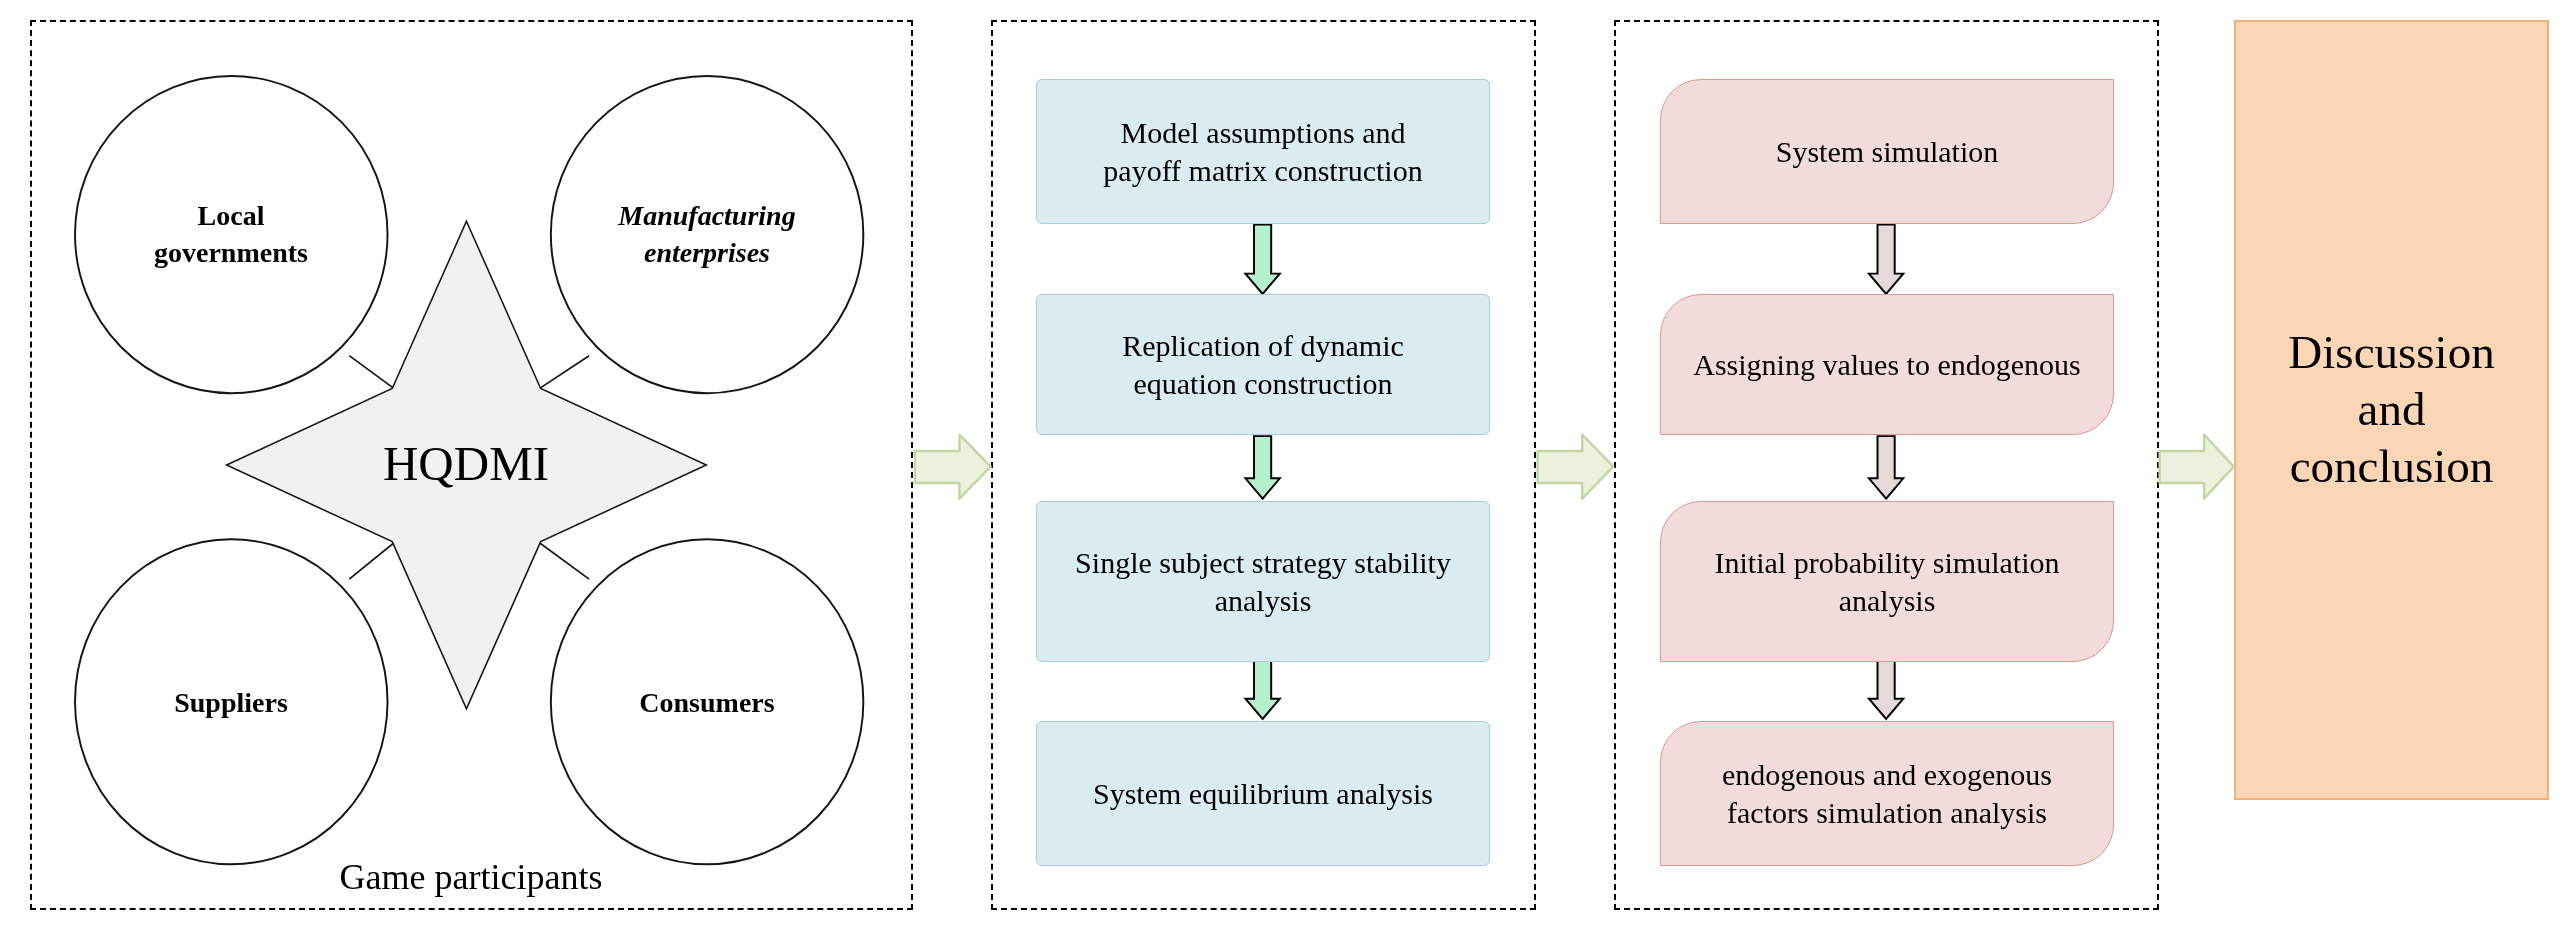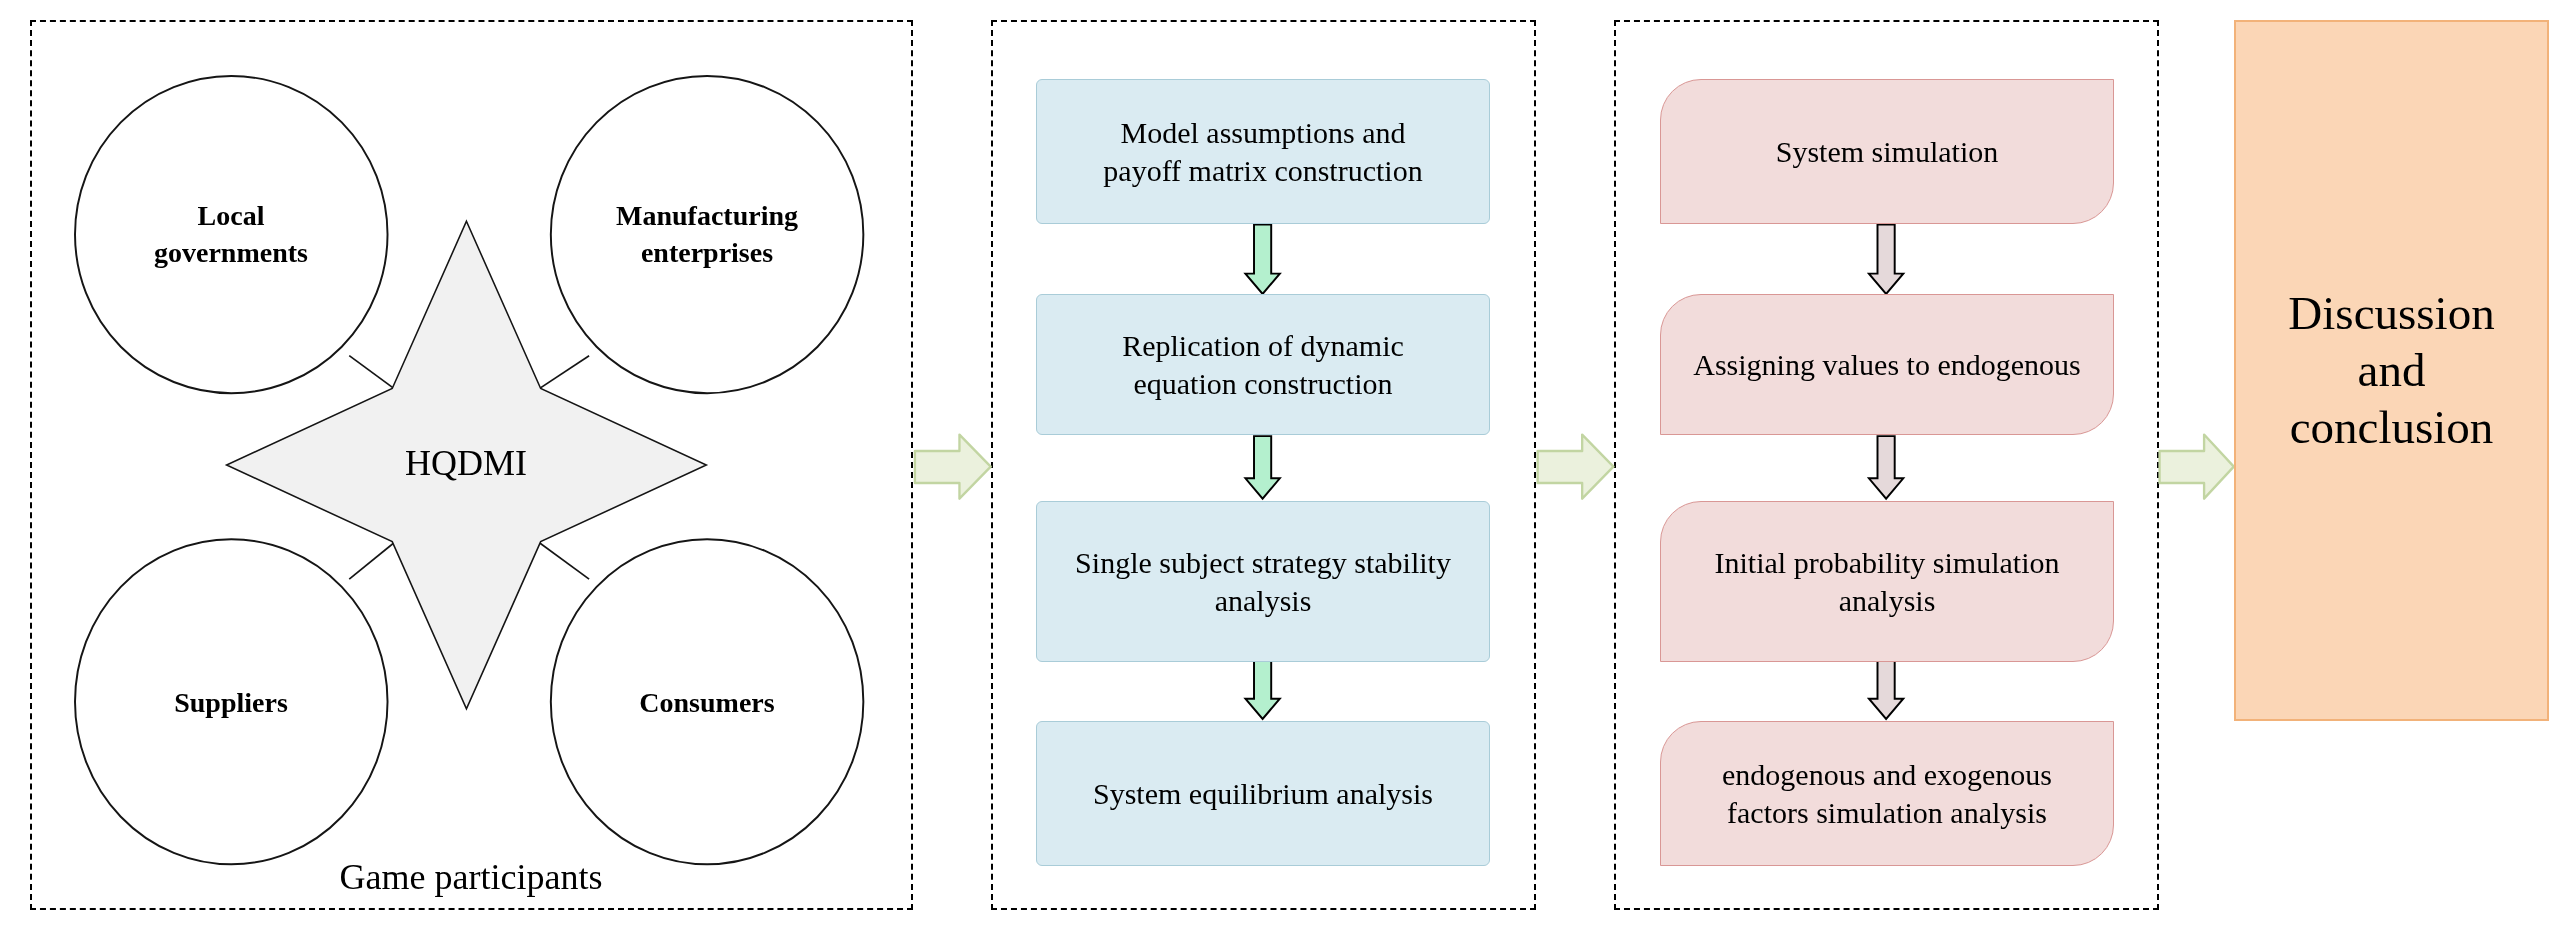--- a/index.html
+++ b/index.html
@@ -12,21 +12,21 @@
   .dashed-panel{
     position:absolute;
     border:2.3px dashed #000;
     background:transparent;
   }
   #panel1{left:30px;top:20.3px;width:883px;height:890px;}
   #panel2{left:991px;top:20.3px;width:545px;height:890px;}
   #panel3{left:1614px;top:20.3px;width:545px;height:890px;}
 
   #panel4{
-    position:absolute;left:2234px;top:19.5px;width:315px;height:701px;
+    position:absolute;left:2234px;top:19.5px;width:315px;height:780px;
     background:var(--orange_panel_fill);
     border:2.3px solid var(--orange_panel_border);
     display:flex;align-items:center;justify-content:center;
   }
   #panel4 .big-label{
     font-size:47px;line-height:57px;text-align:center;white-space:pre-line;
   }
 
   #shape-layer{position:absolute;left:0;top:0;width:2576px;height:934px;pointer-events:none;}
 
@@ -51,24 +51,24 @@
   .row1{top:79px;height:145px;}
   .row2{top:294px;height:141px;}
   .row3{top:501px;height:161px;}
   .row4{top:721px;height:145px;}
 
   .center-label{
     position:absolute;transform:translate(-50%,-50%);
     text-align:center;white-space:pre-line;
   }
   .participant-label{font-weight:bold;font-size:28px;line-height:37px;}
-  #hub-label{left:466px;top:463px;font-size:36px;}
+  #hub-label{left:466px;top:463px;font-size:49px;}
   #caption-label{left:471px;top:877px;font-size:36px;}
   #participant-0{left:231px;top:234px;}
-  #participant-1{left:707px;top:234px;}
+  #participant-1{left:707px;top:234px;font-style:italic;}
   #participant-2{left:231px;top:702px;}
   #participant-3{left:707px;top:702px;}
 </style>
 </head>
 <body>
 
 <div id="panel1" class="dashed-panel"></div>
 <div id="panel2" class="dashed-panel"></div>
 <div id="panel3" class="dashed-panel"></div>
 

